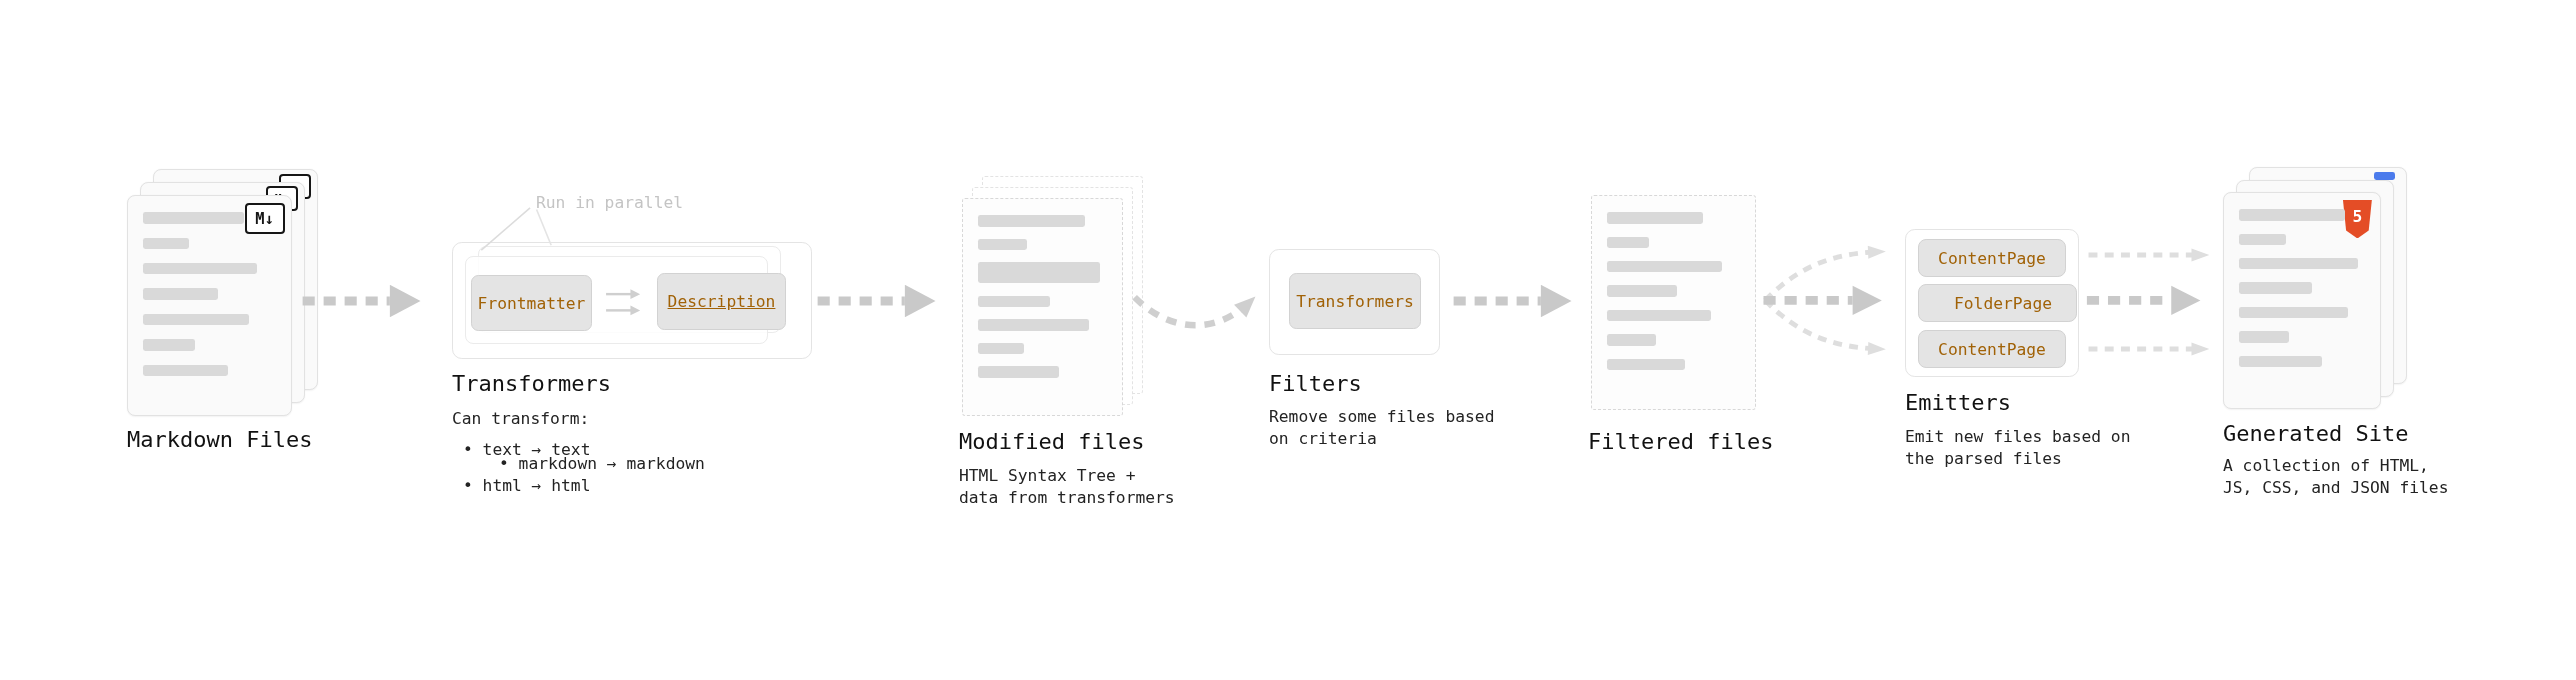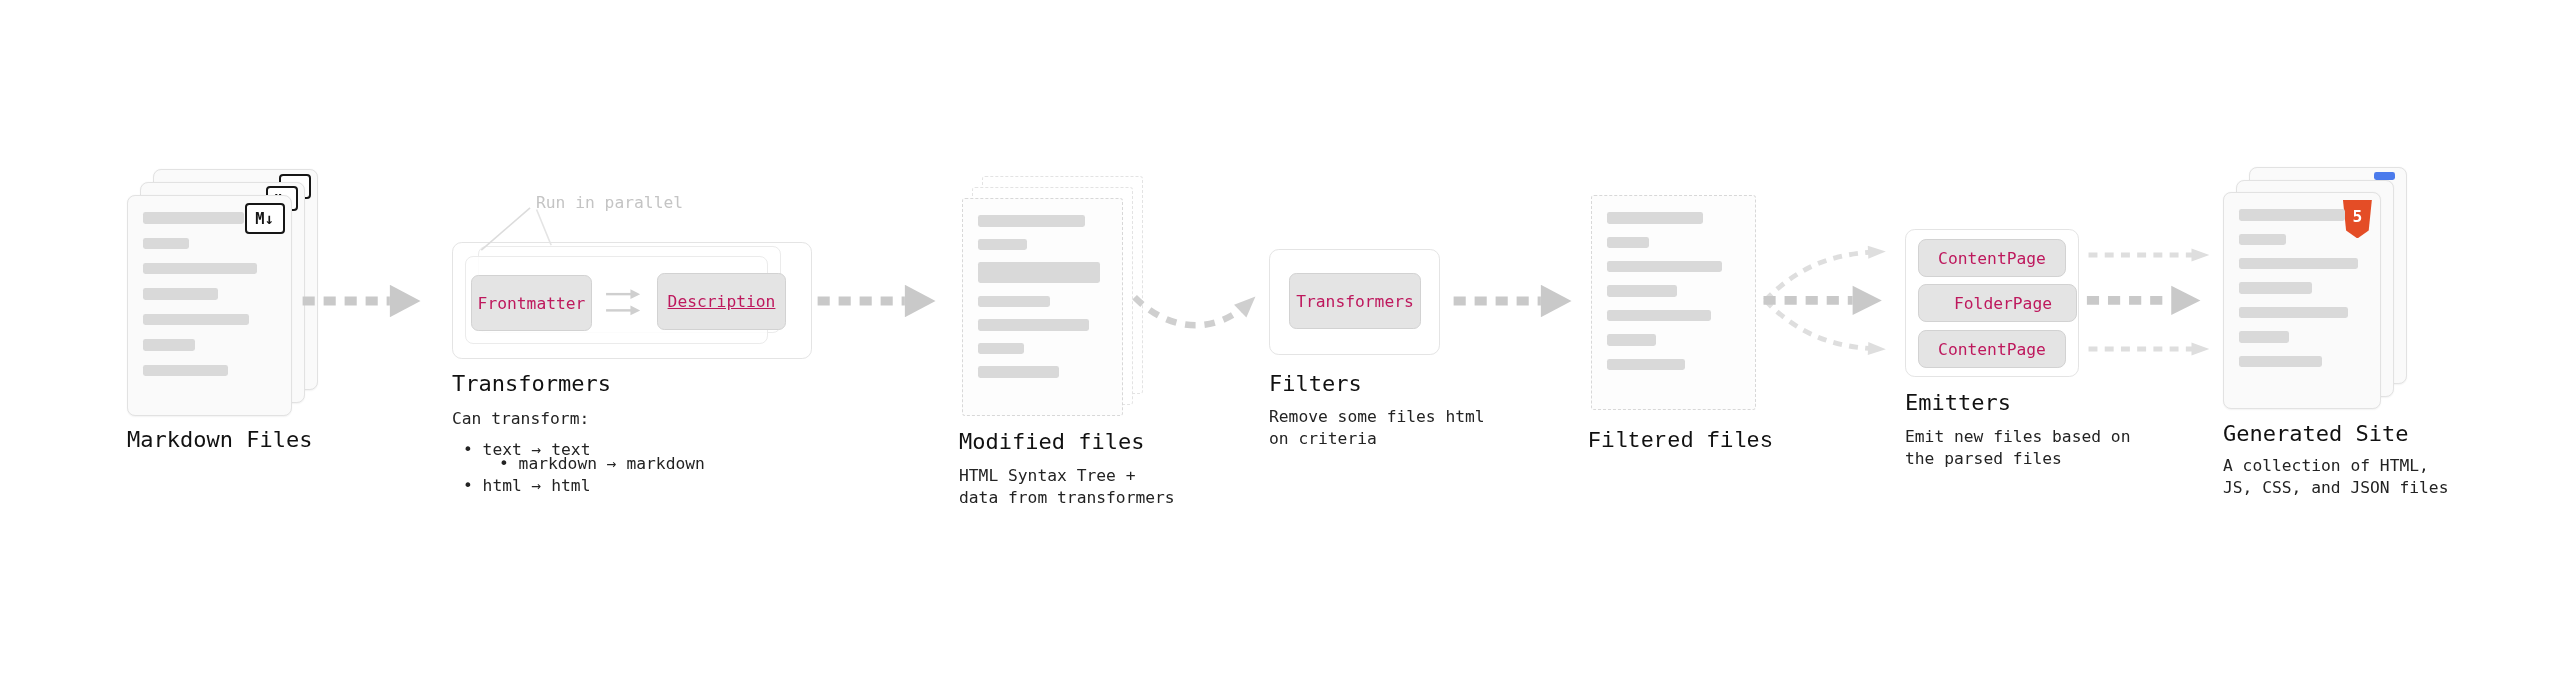--- a/index.html
+++ b/index.html
@@ -7,21 +7,21 @@
     width:2576px;height:681px;background:#ffffff;position:relative;overflow:hidden;
     font-family:"DejaVu Sans Mono","Liberation Mono",monospace;color:#1b1b1b;
   }
   .abs{position:absolute;}
   svg.abs{overflow:visible;}
   .card{position:absolute;background:#fafafa;border:1.6px solid #e2e2e2;border-radius:8.1px;box-shadow:0 0.8px 1.6px rgba(0,0,0,0.05);}
   .card-dashed{position:absolute;background:#fdfdfd;border:1.6px dashed #d8d8d8;border-radius:3.3px;}
   .ghost-dashed{position:absolute;background:#ffffff;border:1.6px dashed #e3e3e3;border-radius:3.3px;}
   .panel{position:absolute;background:#ffffff;border:1.6px solid #e4e4e4;border-radius:9.8px;}
   .ghost-panel{position:absolute;background:rgba(255,255,255,0.85);border:1.6px solid #ebebeb;border-radius:8.1px;}
-  .chip{position:absolute;background:#e4e4e4;border:0.8px solid #d2d2d2;border-radius:7.3px;display:flex;align-items:center;justify-content:center;font-size:16.3px;color:#be185d;white-space:nowrap;}
+  .chip{position:absolute;background:#e4e4e4;border:0.8px solid #d2d2d2;border-radius:7.3px;display:flex;align-items:center;justify-content:center;font-size:16.3px;color:#a16207;white-space:nowrap;}
   .bars{position:absolute;left:14.6px;top:16.3px;right:13px;display:flex;flex-direction:column;gap:14px;}
   .bar{height:11.4px;border-radius:2.4px;background:#d9d9d9;}
   .bar.tall{height:21px;}
   .label{position:absolute;font-size:22px;color:#111111;white-space:nowrap;}
   .caption{position:absolute;font-size:16.3px;line-height:22px;color:#232323;white-space:pre-line;}
   .annotation{position:absolute;font-size:16.3px;color:#c4c4c4;white-space:nowrap;}
   .badge-md{position:absolute;background:#ffffff;border:2.4px solid #161616;border-radius:4.1px;display:flex;align-items:center;justify-content:center;font-weight:bold;color:#161616;}
   .badge-html{position:absolute;background:#e44d26;clip-path:polygon(0 0,100% 0,89% 80%,50% 100%,11% 80%);display:flex;align-items:center;justify-content:center;color:#ffffff;font-weight:bold;font-size:16.3px;padding-bottom:4.9px;}
   .badge-dot{position:absolute;background:#4b7bec;border-radius:2.4px;}
 </style>
@@ -114,42 +114,42 @@
         <path d="M2,2 L28,13 L2,24 Z" fill="#cfcfcf"></path>
       </marker>
     </defs>
     <path d="M8,30 C52,74 108,76 150,36" fill="none" stroke="#cfcfcf" stroke-width="8" stroke-dasharray="13 11" marker-end="url(#mC)"></path>
   </svg>
 
   <div>
     <div class="panel" style="left:1269px;top:249px;width:169px;height:104px;"></div>
     <div class="chip" style="left:1289px;top:273px;width:130px;height:54px;">Transformers</div>
     <div class="label" style="left:1269px;top:371px;">Filters</div>
-    <div class="caption" style="left:1269px;top:406px;">Remove some files html
+    <div class="caption" style="left:1269px;top:406px;">Remove some files based
 on criteria</div>
   </div>
 
   <svg class="abs" style="left:1450px;top:280px;" width="130" height="42" viewBox="0 0 160 52">
     <line x1="4" y1="26" x2="112" y2="26" stroke="#c9c9c9" stroke-width="11" stroke-dasharray="15 11"></line>
     <polygon points="112,6 150,26 112,46" fill="#c9c9c9"></polygon>
   </svg>
 
   <div>
     <div class="card-dashed" style="left:1591px;top:195px;width:163px;height:213px;">
       <div class="bars" style="gap:13px;">
         <div class="bar" style="width:96px"></div>
         <div class="bar" style="width:42px"></div>
         <div class="bar" style="width:115px"></div>
         <div class="bar" style="width:70px"></div>
         <div class="bar" style="width:104px"></div>
         <div class="bar" style="width:49px"></div>
         <div class="bar" style="width:78px"></div>
       </div>
     </div>
-    <div class="label" style="left:1588px;top:429px;font-family:Liberation Mono, monospace;">Filtered files</div>
+    <div class="label" style="left:1588px;top:429px;">Filtered files</div>
   </div>
 
   <svg class="abs" style="left:1757px;top:229px;" width="154" height="146" viewBox="0 0 190 180">
     <defs>
       <marker id="mA" markerUnits="userSpaceOnUse" markerWidth="26" markerHeight="22" refX="15" refY="10" orient="auto">
         <path d="M2,2 L24,10 L2,18 Z" fill="#dedede"></path>
       </marker>
     </defs>
     <path d="M10,88 C55,42 100,30 150,28" fill="none" stroke="#dedede" stroke-width="6" stroke-dasharray="11 9" marker-end="url(#mA)"></path>
     <path d="M10,88 C55,134 100,146 150,148" fill="none" stroke="#dedede" stroke-width="6" stroke-dasharray="11 9" marker-end="url(#mA)"></path>

